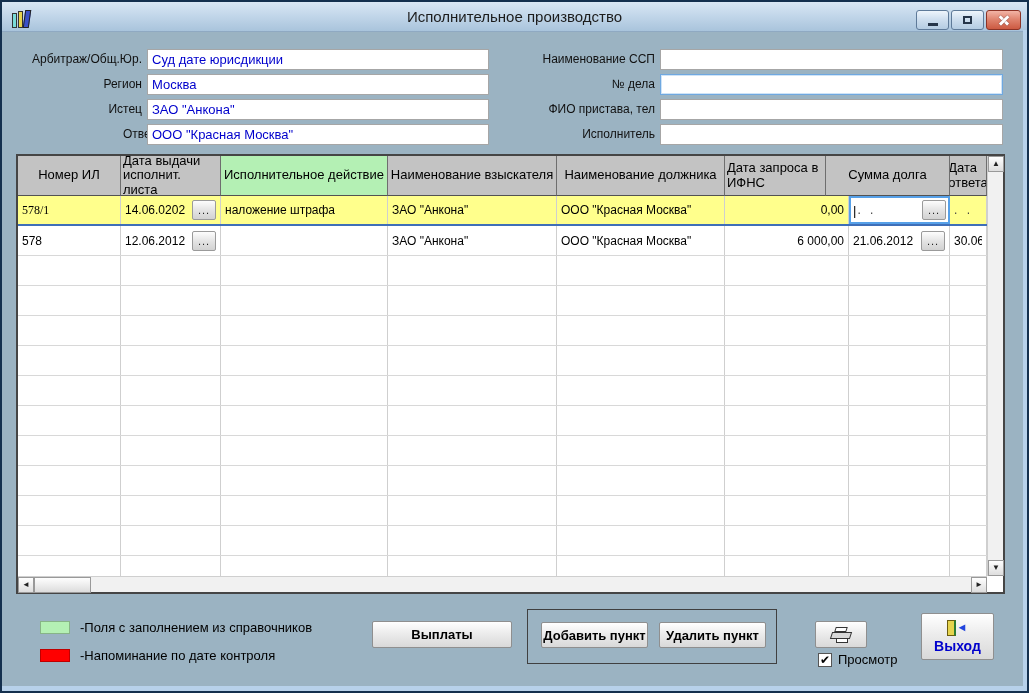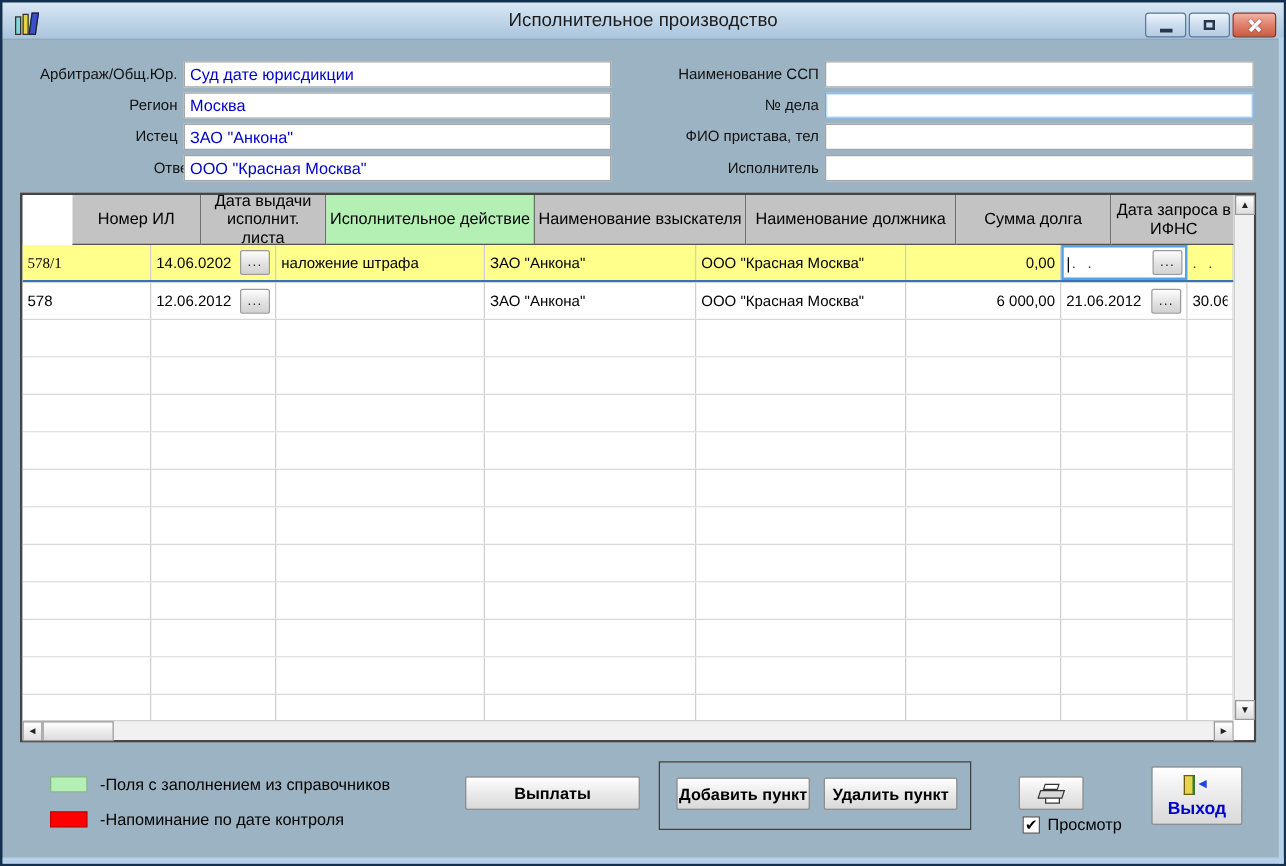--- a/index.html
+++ b/index.html
@@ -56,21 +56,21 @@
   .finput.focus{ border:1px solid #6fa8e0; box-shadow:inset 0 0 0 1px #cfe4f7; }
 
   
   .grid{
     position:absolute; left:14px; top:152px; width:989px; height:440px;
     background:#fff; border:2px solid #454545;
   }
   .grid-header{ position:absolute; left:0; top:0; width:969px; height:40px; display:flex; overflow:hidden; }
   .hcell{
     height:40px; background:#c3c3c3; border-right:1px solid #6e6e6e; border-bottom:1px solid #525252;
-    display:flex; align-items:center; justify-content:center; text-align:center;
+    display:flex; align-items:center; justify-content:center; text-align:left;
     font-size:13px; color:#000; line-height:1.12; padding:1px 2px; overflow:hidden; flex:none;
   }
   .grid-body{ position:absolute; left:0; top:40px; width:969px; height:380px; overflow:hidden; }
   .grow{ display:flex; height:30px; background:#fff; border-bottom:1px solid #d8d8d8; }
   .grow.sel{ border-bottom:2px solid #3f6fb8; }
   .gcell{
     height:100%; border-right:1px solid #cfcfcf; font-size:12px; color:#000;
     padding:1px 4px; display:flex; align-items:center; overflow:hidden; flex:none; white-space:nowrap;
   }
   .gcell.num{ justify-content:flex-end; }
@@ -180,27 +180,27 @@
     <span class="flabel" style="left:495px; width:158px;">ФИО пристава, тел</span>
     <div class="finput" style="left:658px; width:343px;"><span></span></div>
   </div>
   <div class="field" style="left:0; top:122px;">
     <span class="flabel" style="left:495px; width:158px;">Исполнитель</span>
     <div class="finput" style="left:658px; width:343px;"><span></span></div>
   </div>
 
   <div class="grid">
     <div class="grid-header" id="grid-header">
-        <div class="hcell" style="width: 103px; margin-left: 40px;">Номер ИЛ</div>
+        <div class="hcell" style="width: 103px;">Номер ИЛ</div>
         <div class="hcell" style="width: 100px;">Дата выдачи исполнит. листа</div>
         <div class="hcell" style="width: 167px; background: rgb(180, 240, 180);">Исполнительное действие</div>
         <div class="hcell" style="width: 169px;">Наименование взыскателя</div>
         <div class="hcell" style="width: 168px;">Наименование должника</div>
+        <div class="hcell" style="width: 101px;">Дата запроса в ИФНС</div>
         <div class="hcell" style="width: 124px;">Сумма долга</div>
-        <div class="hcell" style="width: 101px;">Дата запроса в ИФНС</div>
         <div class="hcell" style="width: 37px;">Дата ответа</div>
       </div>
     <div class="grid-body" id="grid-body">
         <div class="grow sel" style="background: rgb(255, 255, 140);">
           <div class="gcell" style="width: 103px; font-family: Liberation Serif, serif;">
             <span class="ctext">578/1</span>
           </div>
           <div class="gcell" style="width: 100px;">
             <span class="ctext">14.06.0202</span>
             <button class="dots">...</button>

